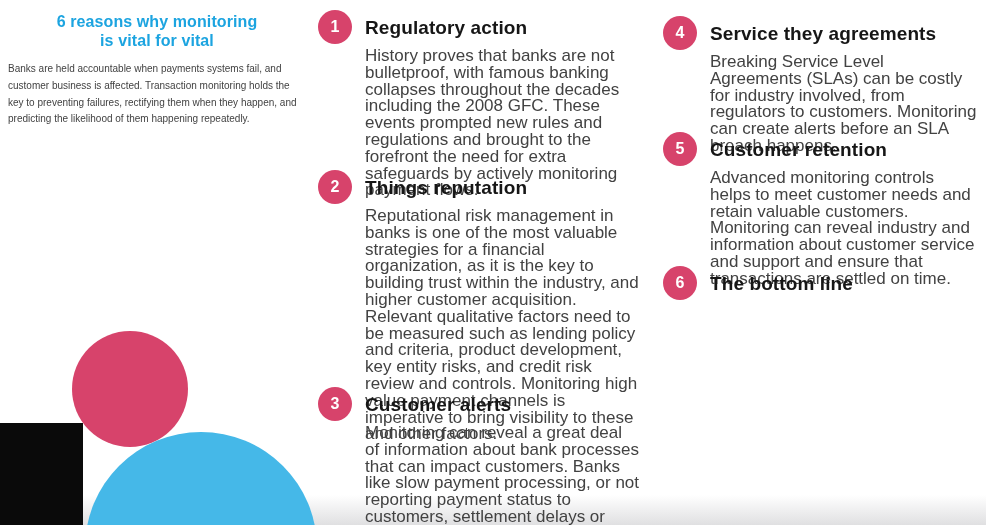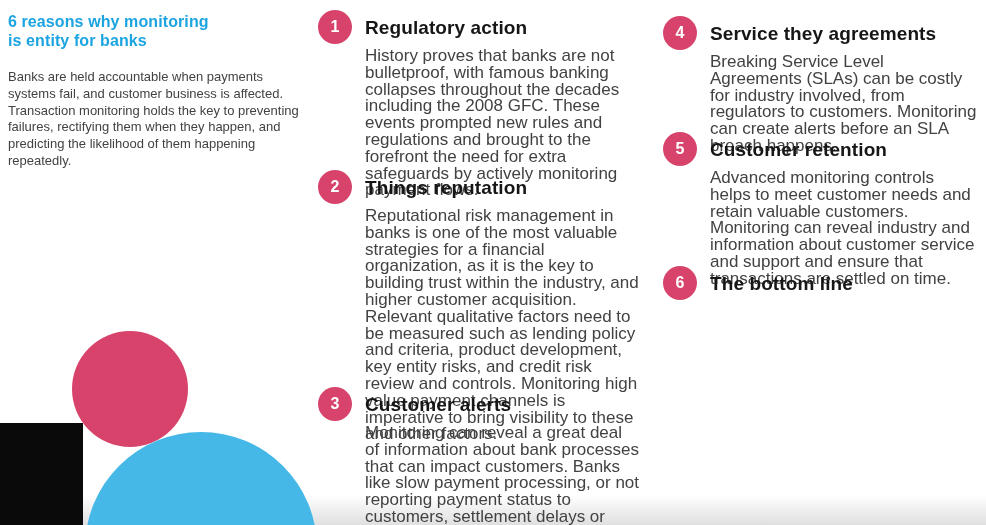--- a/index.html
+++ b/index.html
@@ -39,25 +39,26 @@
     background:var(--cyan);
   }
   
   .intro-col{
     position:absolute;left:8px;top:12px;width:298px;z-index:3;
   }
   .doc-title{
     color:var(--title-blue);
     font-size:16px;font-weight:700;line-height:19px;
     letter-spacing:.1px;
+    text-align:center;
   }
   .intro-text{
-    margin-top:19px;
+    margin-top:11px;
     color:var(--body);
-    font-size:13px;line-height:16.8px;
+    font-size:10px;line-height:16.8px;
   }
   
   .col{position:absolute;top:0;z-index:3;}
   .col-mid{left:318px;top:10px;width:322px;}
   .col-right{left:663px;top:16px;width:315px;}
   .reason{position:absolute;left:0;display:flex;width:100%;}
   .col-mid .reason:nth-child(1){top:0;}
   .col-mid .reason:nth-child(2){top:160px;}
   .col-mid .reason:nth-child(3){top:377px;}
   .col-right .reason:nth-child(1){top:0;}
@@ -90,21 +91,21 @@
 
   <div class="bottom-fade"></div>
 
   <div class="shape pink-circle"></div>
   <div class="shape black-square"></div>
   <div class="shape cyan-circle"></div>
 
   <div class="intro-col">
     <div class="doc-title">
       <div>6 reasons why monitoring</div>
-      <div>is entity for banks</div>
+      <div>is vital for vital</div>
     </div>
     <div class="intro-text">Banks are held accountable when payments systems fail, and customer business is affected. Transaction monitoring holds the key to preventing failures, rectifying them when they happen, and predicting the likelihood of them happening repeatedly.</div>
   </div>
 
   <div class="col col-mid">
     <div class="reason">
       <div class="badge">1</div>
       <div class="reason-content">
         <div class="reason-title">Regulatory action</div>
         <div class="reason-body">History proves that banks are not bulletproof, with famous banking collapses throughout the decades including the 2008 GFC. These events prompted new rules and regulations and brought to the forefront the need for extra safeguards by actively monitoring payment flows.</div>

